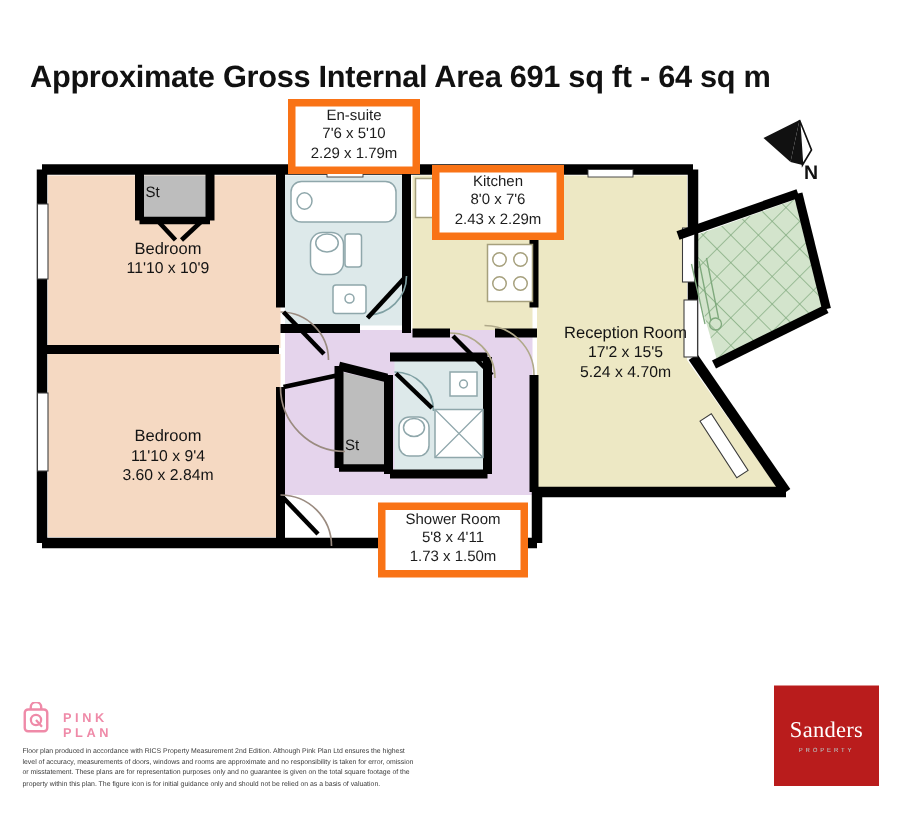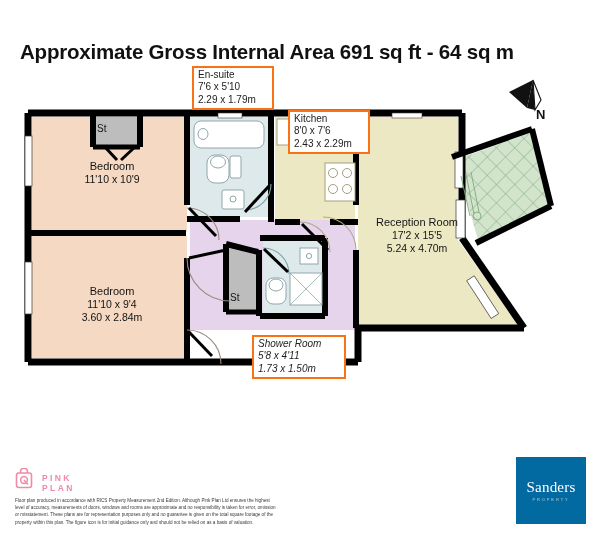--- a/index.html
+++ b/index.html
@@ -12,22 +12,22 @@
 
   
   .title{
     position:absolute;left:20px;top:40px;width:560px;
     font-size:20.5px;font-weight:bold;letter-spacing:-0.2px;
     color:#111;white-space:nowrap;
   }
 
   
   .callout{
-    position:absolute;background:#ffffff;border:2px solid #f97316;
-    font-size:10px;line-height:12.4px;color:#1d1d1d;
+    position:absolute;background:#ffffff;border:5px solid #f97316;
+    text-align:center;font-size:10px;line-height:12.4px;color:#1d1d1d;
     padding:1px 4px 2px 4px;z-index:40;white-space:nowrap;
   }
   .callout .nm{display:block;}
   .callout .im{display:block;}
   .callout .mt{display:block;}
 
   
   .compass{position:absolute;left:505px;top:78px;width:56px;height:52px;z-index:30;}
   .compass .nlbl{
     position:absolute;left:31px;top:29px;font-size:13px;font-weight:bold;color:#111;
@@ -63,21 +63,21 @@
   }
   .disclaimer{
     position:absolute;left:15px;top:497px;width:345px;
     font-size:4.6px;line-height:7.2px;color:#3a3a3a;text-align:left;
   }
   .disclaimer span{display:block;}
 
   
   .sanders{
     position:absolute;left:516px;top:457px;width:70px;height:67px;
-    background:#0369a1;z-index:20;
+    background:#b91c1c;z-index:20;
   }
   .sanders .s-nm{
     position:absolute;left:0;right:0;top:22px;text-align:center;
     font-family:"Liberation Serif","DejaVu Serif",serif;
     font-size:15px;color:#ffffff;letter-spacing:0.2px;
   }
   .sanders .s-sub{
     position:absolute;left:0;right:0;top:40px;text-align:center;
     font-size:4px;letter-spacing:1.9px;color:#b8d3d2;
   }
@@ -269,21 +269,21 @@
     <span class="mt">2.29 x 1.79m</span>
   </div>
 
   <div class="callout" style="left:288px;top:66px;width:70px;margin-top:44px;">
     <span class="nm">Kitchen</span>
     <span class="im">8'0 x 7'6</span>
     <span class="mt">2.43 x 2.29m</span>
   </div>
 
 
-  <div class="callout" style="left:252px;top:335px;width:82px;font-style:italic;">
+  <div class="callout" style="left:252px;top:335px;width:82px;">
     <span class="nm">Shower Room</span>
     <span class="im">5'8 x 4'11</span>
     <span class="mt">1.73 x 1.50m</span>
   </div>
 
 
   <div class="pinkplan">
     <svg class="pp-ic" viewBox="0 0 20 21">
       <rect x="2.5" y="5" width="15" height="14.5" rx="2.2" fill="none" stroke="#ef8aa8" stroke-width="1.6"></rect>
       <path d="M6.5 5 V3.6 A3.5 3.5 0 0 1 13.5 3.6 V5" fill="none" stroke="#ef8aa8" stroke-width="1.6"></path>

